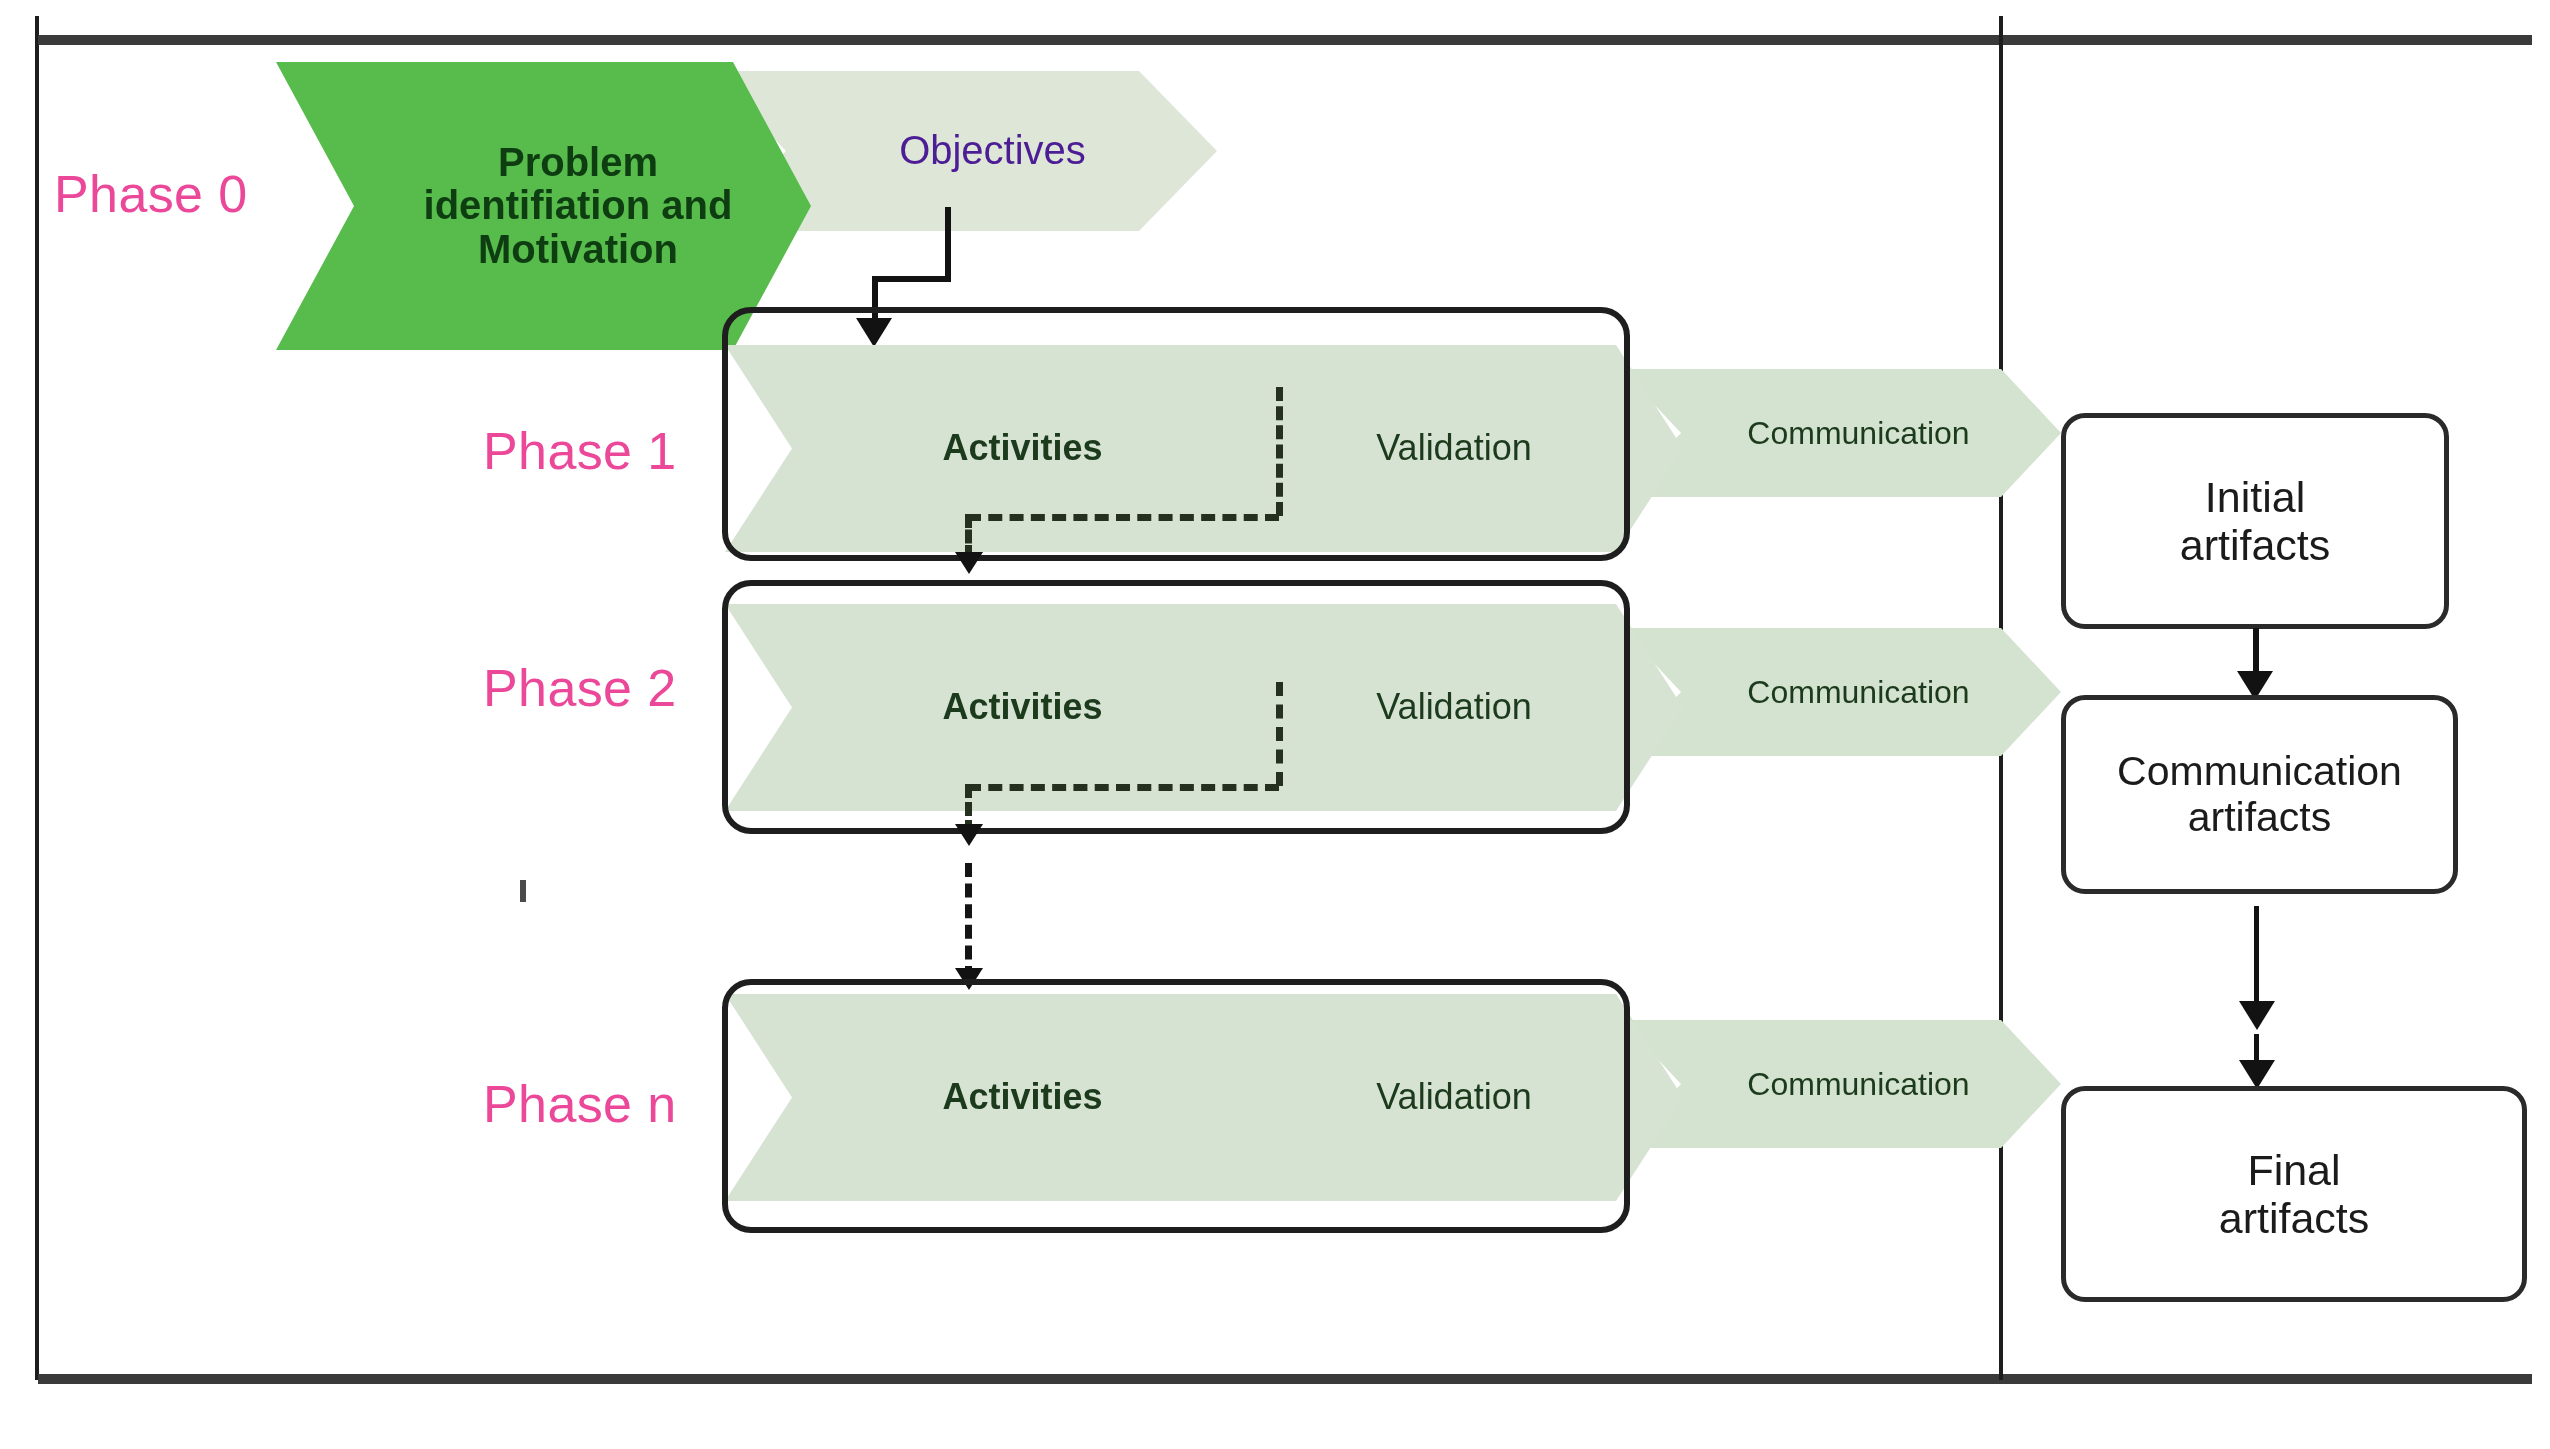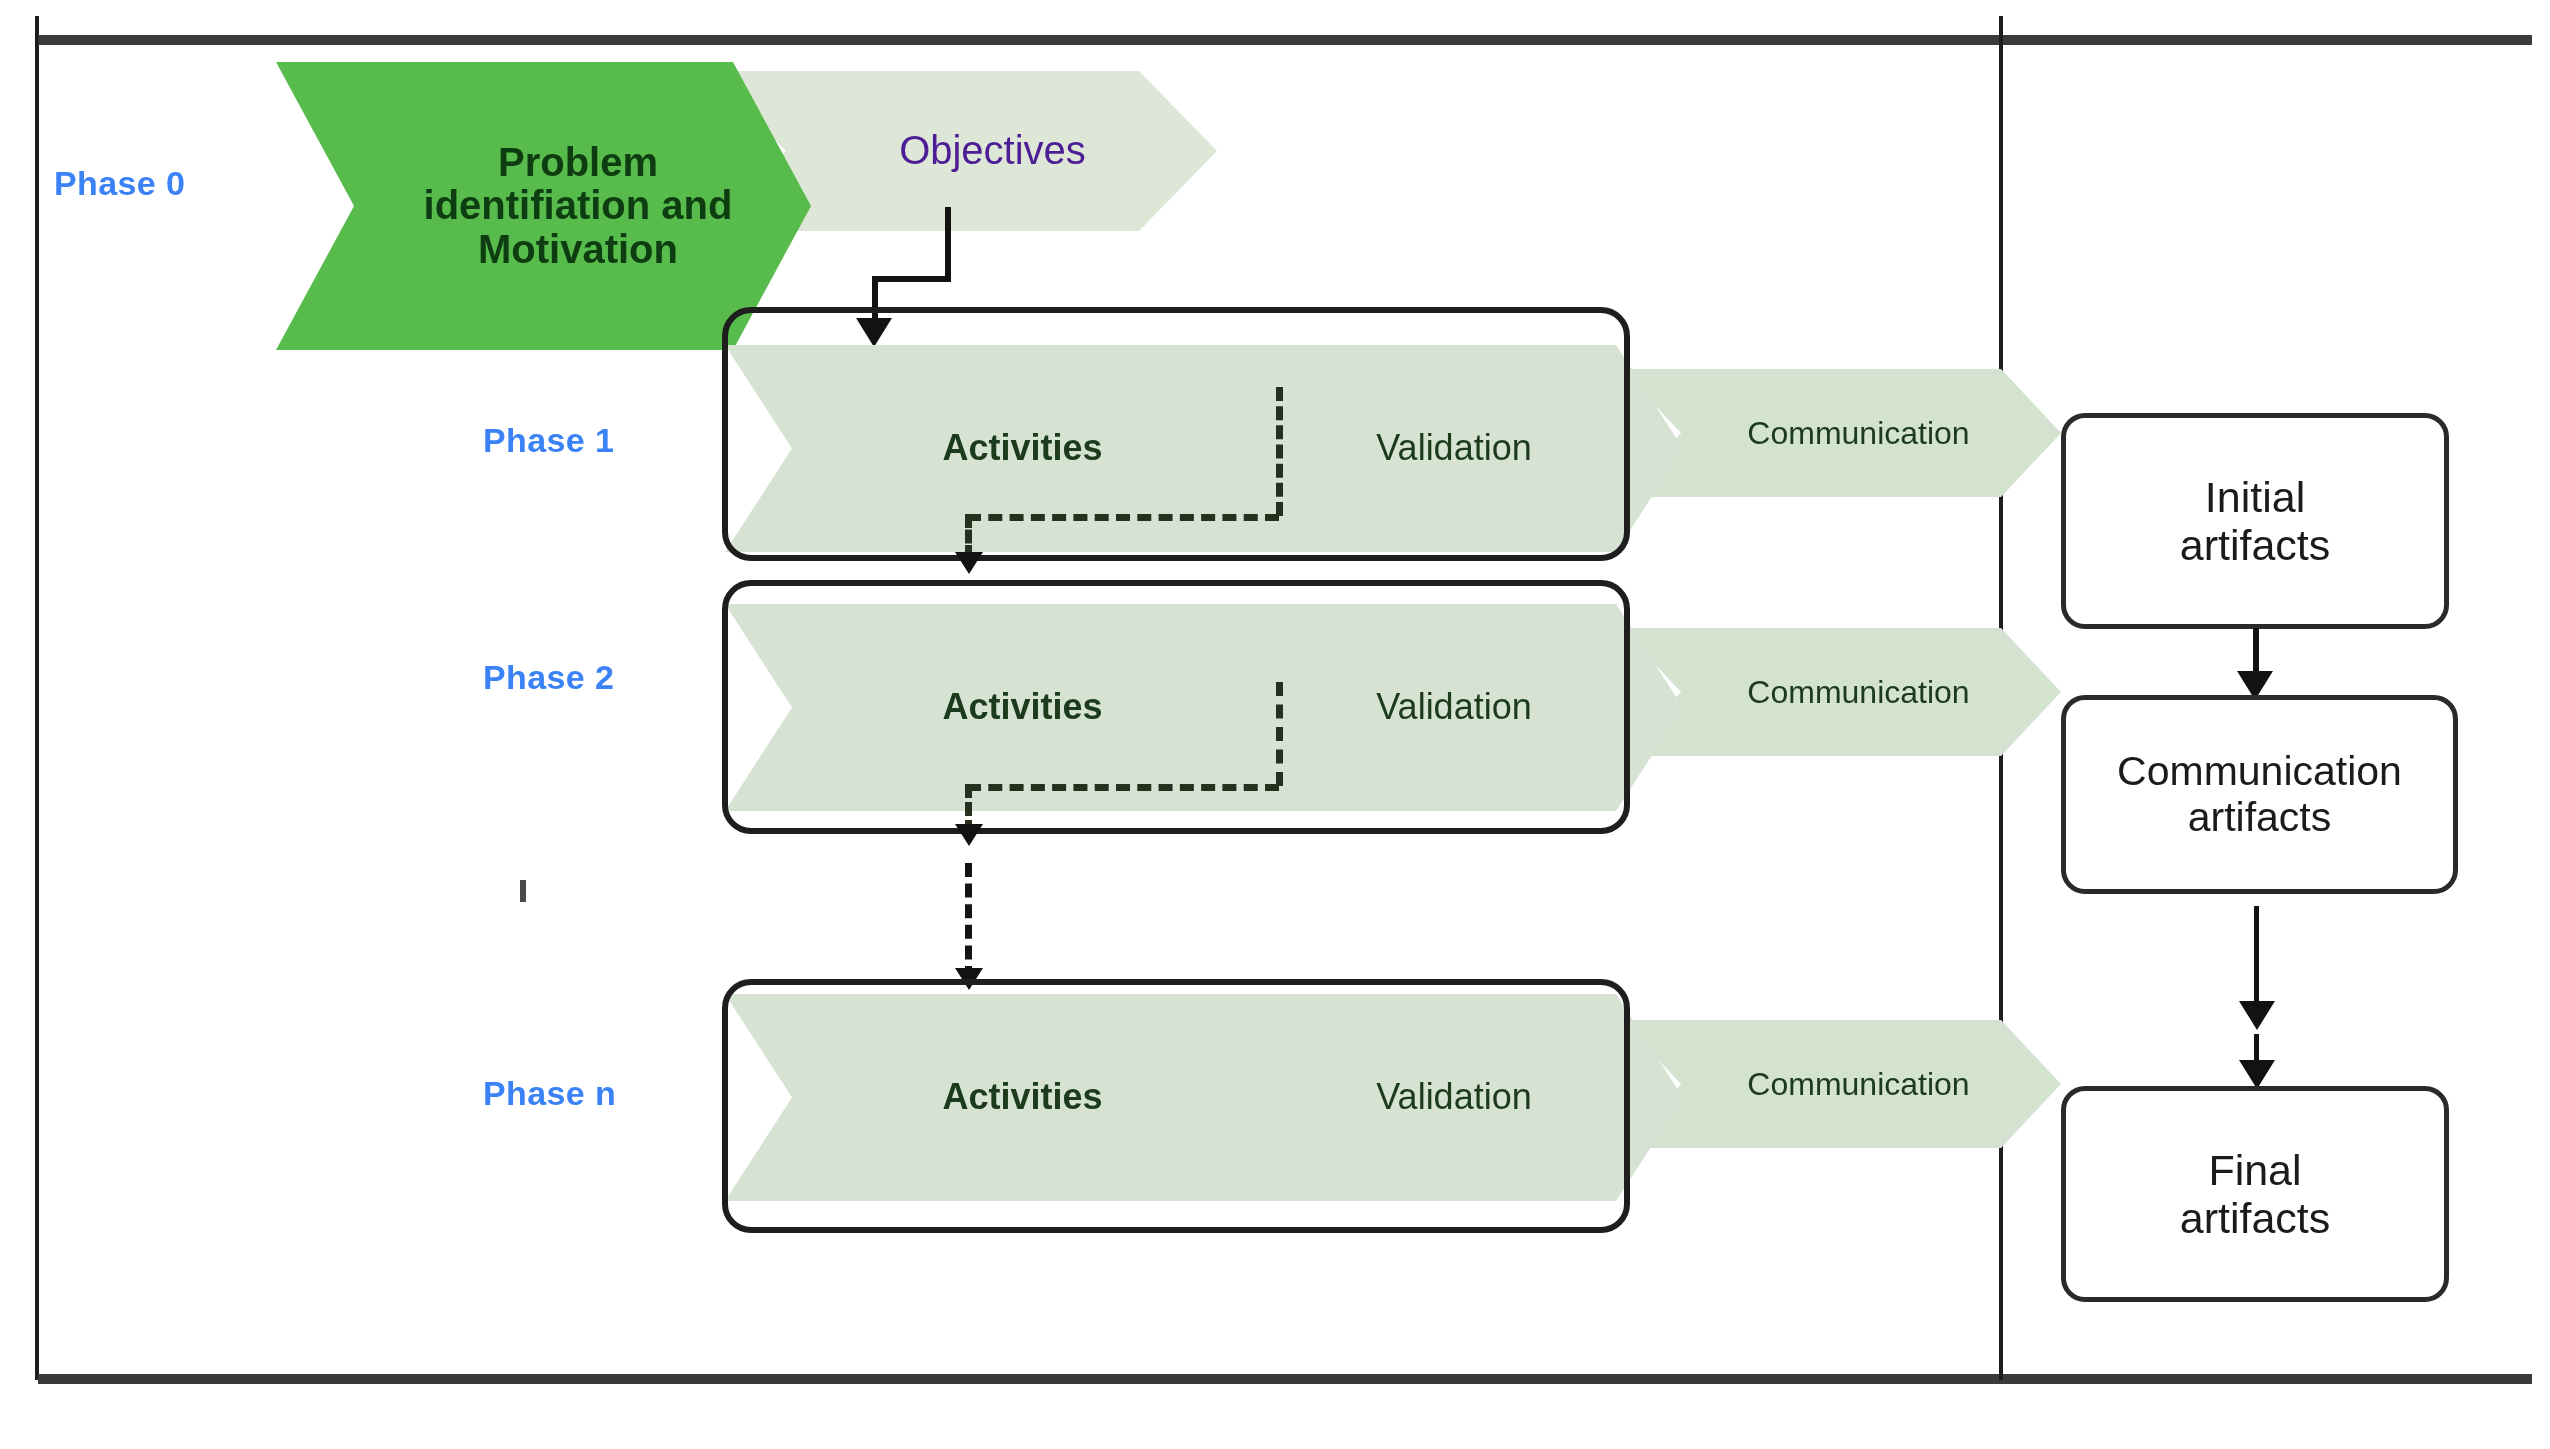--- a/index.html
+++ b/index.html
@@ -19,25 +19,24 @@
   }
   
   .frame-left   { position:absolute; left:35px;  top:15.5px;   width:3.5px;  height:1364px; background:#1d1d1d; }
   .frame-top    { position:absolute; left:38px;  top:35px;   width:2494px; height:9.5px; background:#3a3a3a; }
   .frame-bottom { position:absolute; left:38px;  top:1374px; width:2494px; height:9.5px; background:#3a3a3a; }
   .frame-divider{ position:absolute; left:1999px; top:15.5px;  width:4.3px;  height:1364px; background:#1d1d1d; }
 
   
   .phase-label {
     position: absolute;
-    color: #3b82f6;
-    font-size: 34px;
+    color: #ec4899;
+    font-size: 52px;
     letter-spacing: 0.4px;
     white-space: nowrap;
-    font-weight: bold;
   }
 
   
   .chev {
     position: absolute;
     display: flex;
     align-items: center;
     justify-content: center;
     text-align: center;
     color: #0f3312;
@@ -233,21 +232,21 @@
       <span>Communication</span><br>
       <span>artifacts</span>
     </span>
   </div>
 
   <div class="vline" style="left:2254px; top:906px; height:112px; width:5.2px;"></div>
   <div class="arrowhead" style="left:2239px; top:1001px;"></div>
   <div class="vline" style="left:2254px; top:1034px; height:41px; width:5.2px;"></div>
   <div class="arrowhead" style="left:2239px; top:1060px;"></div>
 
-  <div class="artifact" style="left:2061px; top:1086px; width:388px; height:216px;align-items:center;">
+  <div class="artifact" style="left:2061px; top:1086px; width:466px; height:216px;align-items:center;">
     <span>
       <span>Final</span><br>
       <span>artifacts</span>
     </span>
   </div>
 
 </div>
 
 
 </body></html>

